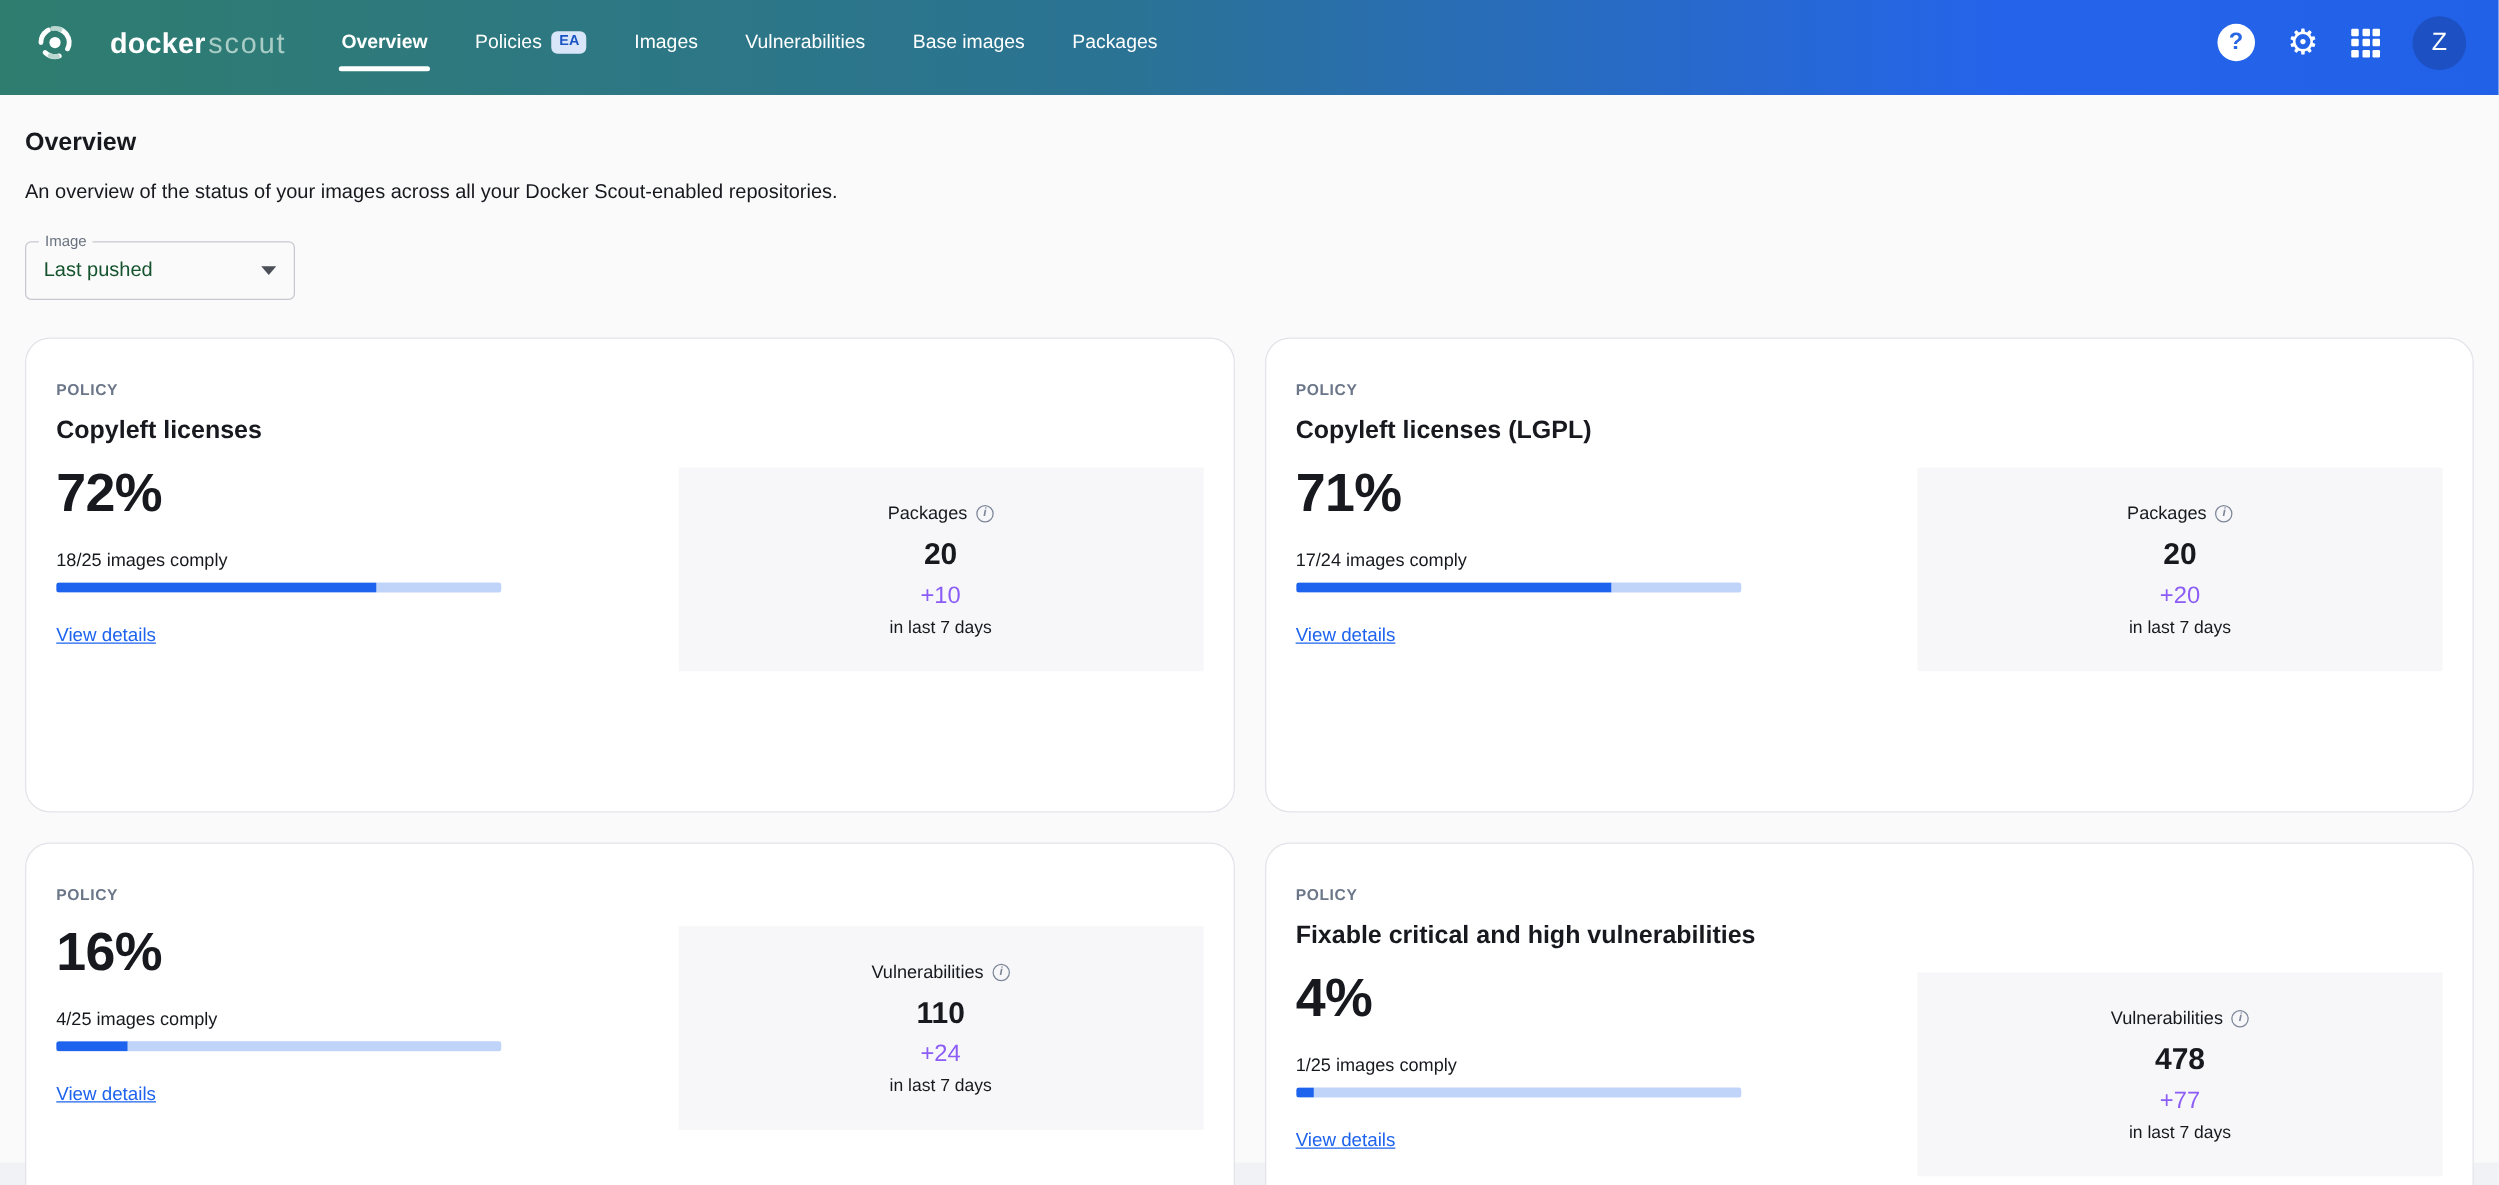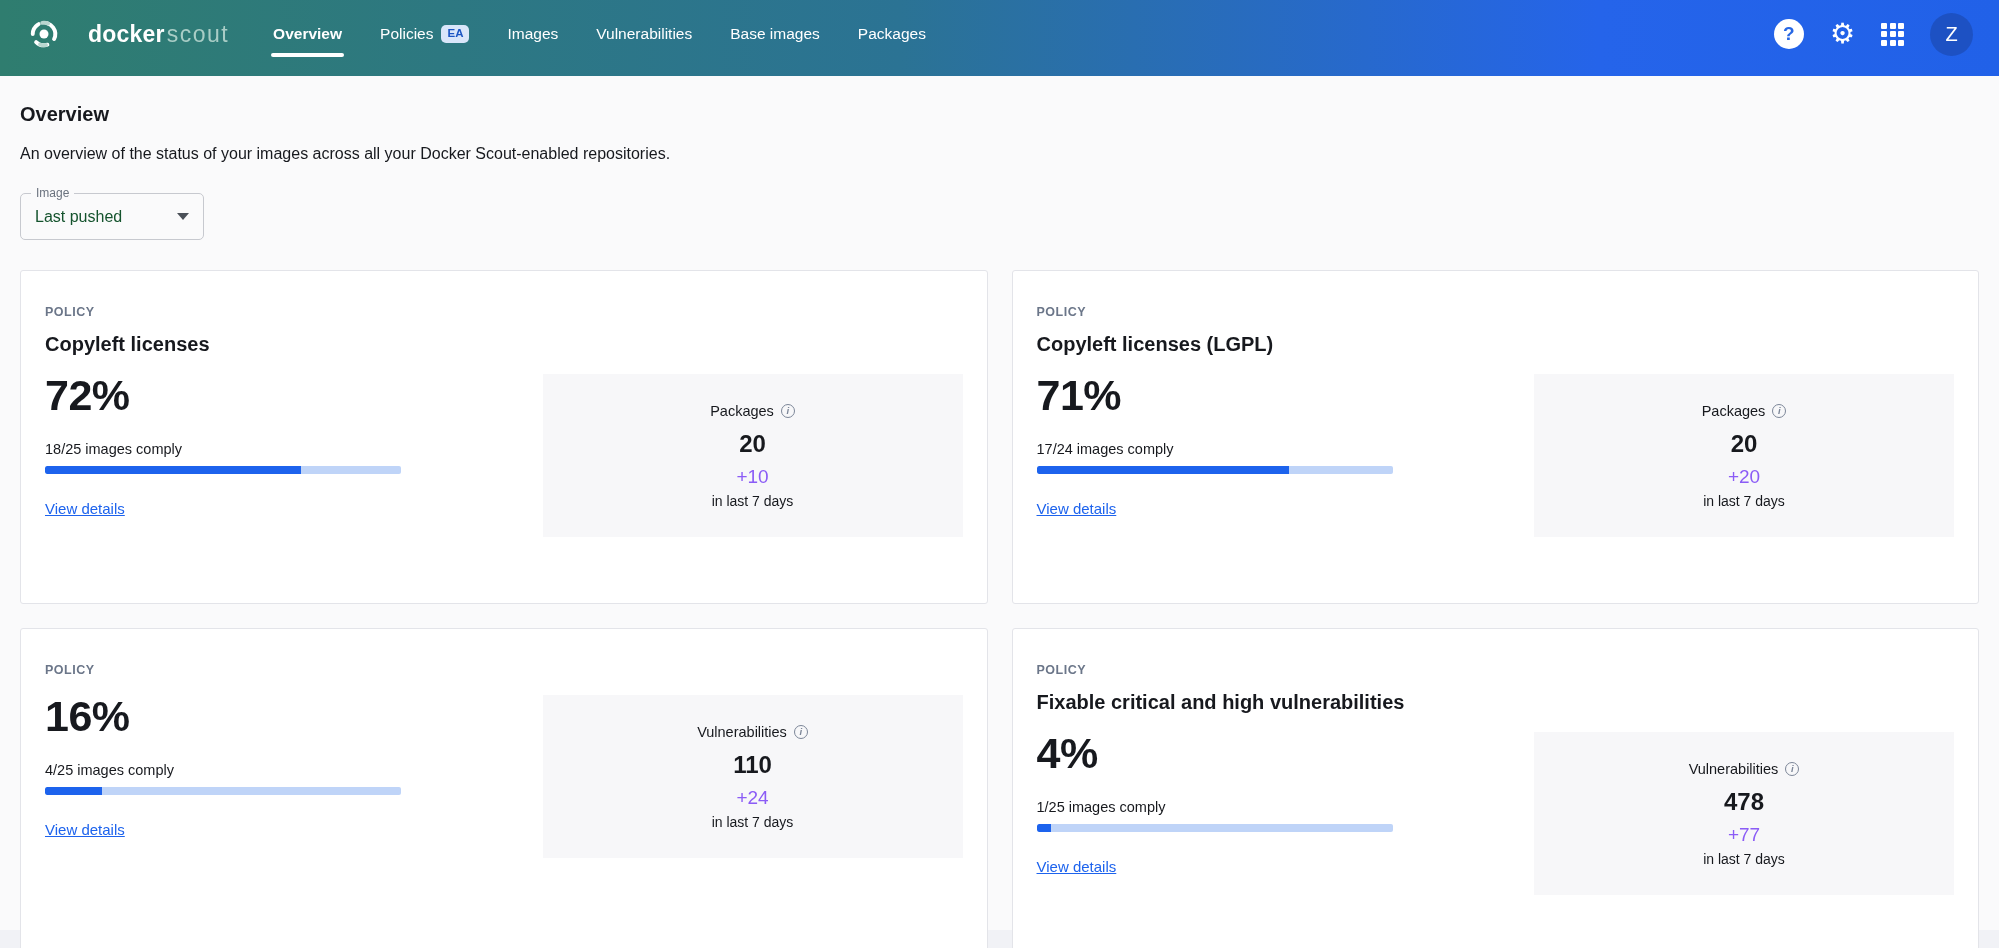--- a/index.html
+++ b/index.html
@@ -60,40 +60,40 @@
     color:#FFFFFF; font-size:20px; font-weight:400;
     display:flex; align-items:center; justify-content:center; cursor:pointer;
   }
 
   
   .content { background:#FAFAFB; padding:0 20px; height:854px; }
   .page-title { font-size:20px; font-weight:700; padding-top:27px; color:#17191E; }
   .page-subtitle { margin-top:19px; font-size:16px; color:#17191E; }
 
   .select-field {
-    margin-top:30px; position:relative; width:184px; height:47px;
+    margin-top:30px; position:relative; width:216px; height:47px;
     border:1px solid #C7C9CF; border-radius:5px; background:#FAFAFB;
     display:flex; align-items:center; padding:0 14px; cursor:pointer;
   }
   .select-label {
     position:absolute; top:-8px; left:10px; background:#FAFAFB;
     padding:0 5px; font-size:12px; color:#6A727E;
   }
   .select-value { font-size:16px; color:#14532d; flex:1; }
   .select-caret {
     width:0; height:0;
     border-left:6px solid transparent; border-right:6px solid transparent;
     border-top:7px solid #4B5058;
   }
 
   
   .cards { margin-top:30px; display:grid; grid-template-columns:1fr 1fr; grid-gap:24px; }
   .card {
-    background:#FFFFFF; border:1px solid #E3E4E9; border-radius:3px;
-    height:334px; padding:24px;
+    background:#FFFFFF; border:1px solid #E3E4E9; border-radius:20px;
+    height:380px; padding:24px;
   }
   .kicker { margin-top:10px; font-size:12.5px; font-weight:600; letter-spacing:0.5px; color:#6B7689; }
   .card-title { margin-top:14px; font-size:20px; font-weight:700; color:#17191E; }
   .card-body { display:flex; justify-content:space-between; margin-top:18px; }
   .metrics { width:356px; }
   .percent { font-size:43px; font-weight:700; color:#17191E; letter-spacing:-0.5px; line-height:1; }
   .comply { margin-top:24px; font-size:14.5px; color:#17191E; }
   .bar-track { margin-top:9px; height:8px; background:#BFD4F8; border-radius:2px; overflow:hidden; }
   .bar-fill { height:100%; background:#1D63ED; border-radius:2px 0 0 2px; }
   .view-details { display:inline-block; margin-top:26px; font-size:15px; color:#1D63ED; text-decoration:underline; cursor:pointer; }

